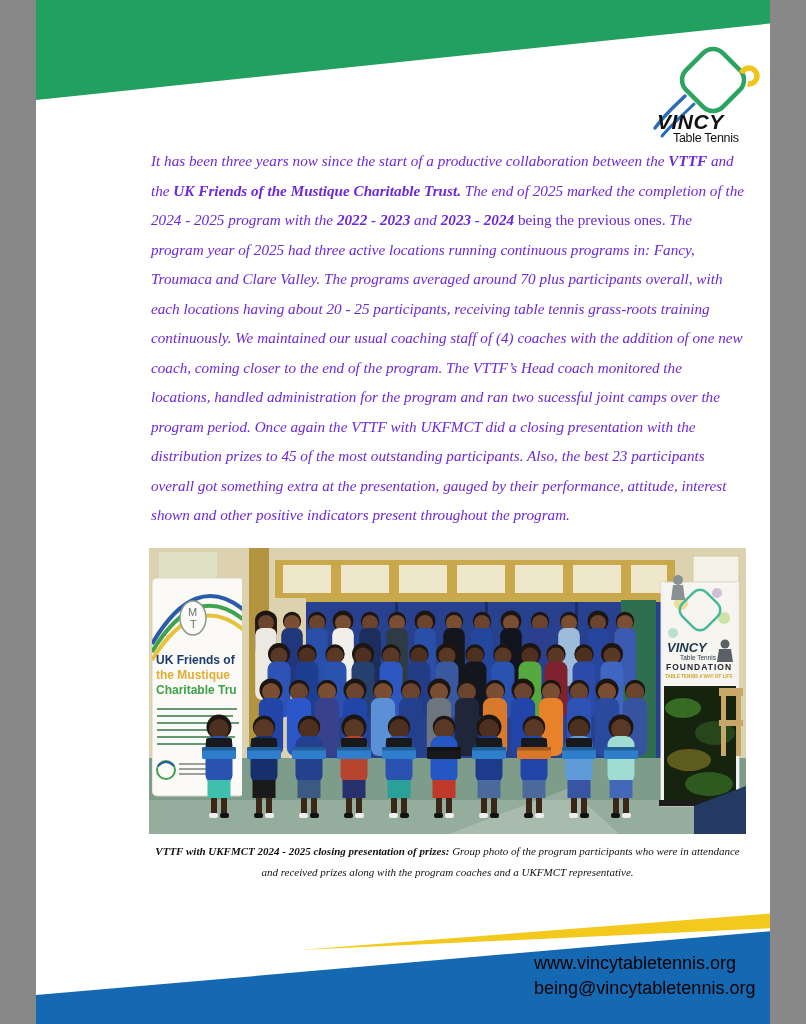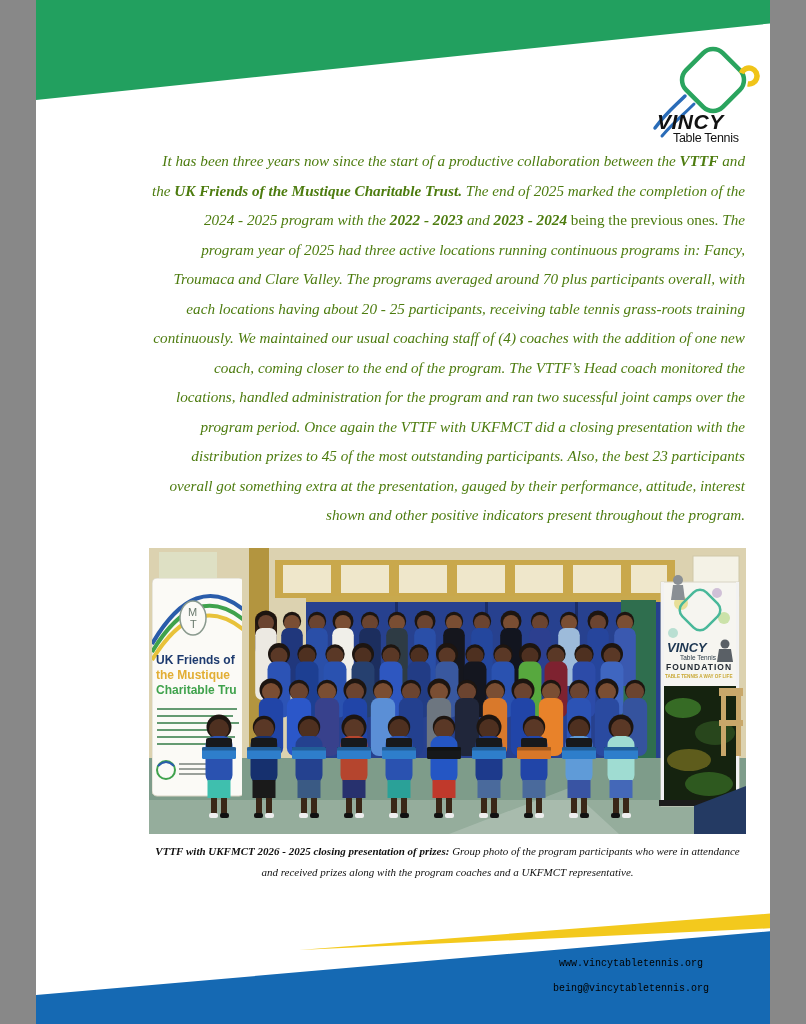--- a/index.html
+++ b/index.html
@@ -3,30 +3,30 @@
 <meta charset="utf-8">
 <style>
   html,body{margin:0;padding:0;background:#888;}
   .page{position:relative;width:734px;height:1024px;margin:0 auto;background:#ffffff;overflow:hidden;
         font-family:"Liberation Serif",serif;}
   .band{position:absolute;left:0;display:block;}
   .band.top{top:0;}
   .band.bottom{bottom:0;}
   .logo{position:absolute;left:585px;top:36px;width:170px;height:112px;}
   .report{position:absolute;left:115px;top:146px;width:594px;font-size:15.2px;line-height:29.5px;
-          color:#4d7c0f;text-align:right;}
+          color:#6d28d9;text-align:left;}
   .seg-i{font-style:italic;}
   .seg-bi{font-style:italic;font-weight:bold;}
   .seg-r{font-style:normal;}
   .photo-wrap{position:absolute;left:113px;top:548px;width:597px;height:286px;}
   .photo-wrap svg{display:block;}
   .caption{position:absolute;left:113px;top:841px;width:597px;text-align:center;font-size:11px;
            line-height:21px;color:#111;}
   .footer-text{position:absolute;left:498px;top:951px;width:194px;text-align:center;
-               font-family:Liberation Mono, monospace;font-size:10px;line-height:25px;}
+               font-family:Liberation Sans, sans-serif;font-size:18px;line-height:25px;}
   .svgtxt{font-family:"Liberation Sans",sans-serif;}
 </style>
 </head>
 <body>
 
 <div class="page">
 
   <svg class="band top" width="806" height="100">
     <polygon points="0,0 806,0 806,16 0,100" fill="#22a05f"></polygon>
   </svg>
@@ -484,21 +484,21 @@
             <rect x="473" y="265" width="9" height="5" rx="2" fill="#eee"></rect>
             <rect x="455" y="199" width="34" height="12" rx="1.5" fill="#2e7ecb"></rect>
             <rect x="455" y="199" width="34" height="3.5" fill="rgba(0,0,0,0.25)"></rect>
           </g>
         </g>
 
       <polygon points="545,258 597,238 597,286 545,286" fill="#243a63"></polygon>
     </svg>
   </div>
 
-  <div class="caption"><span class="seg-bi">VTTF with UKFMCT 2026 - 2025 closing presentation of prizes:</span><span class="seg-i"> Group photo of the program participants who were in attendance and received prizes along with the program coaches and a UKFMCT representative.</span></div>
+  <div class="caption"><span class="seg-bi">VTTF with UKFMCT 2024 - 2025 closing presentation of prizes:</span><span class="seg-i"> Group photo of the program participants who were in attendance and received prizes along with the program coaches and a UKFMCT representative.</span></div>
 
   <svg class="band bottom" width="806" height="134">
     <polygon points="263,60 806,18 806,35" fill="#f3c91d"></polygon>
     <polygon points="0,105 806,35 806,134 0,134" fill="#1569b3"></polygon>
   </svg>
 
   <div class="footer-text">
     <div>www.vincytabletennis.org</div>
     <div>being@vincytabletennis.org</div>
   </div>

